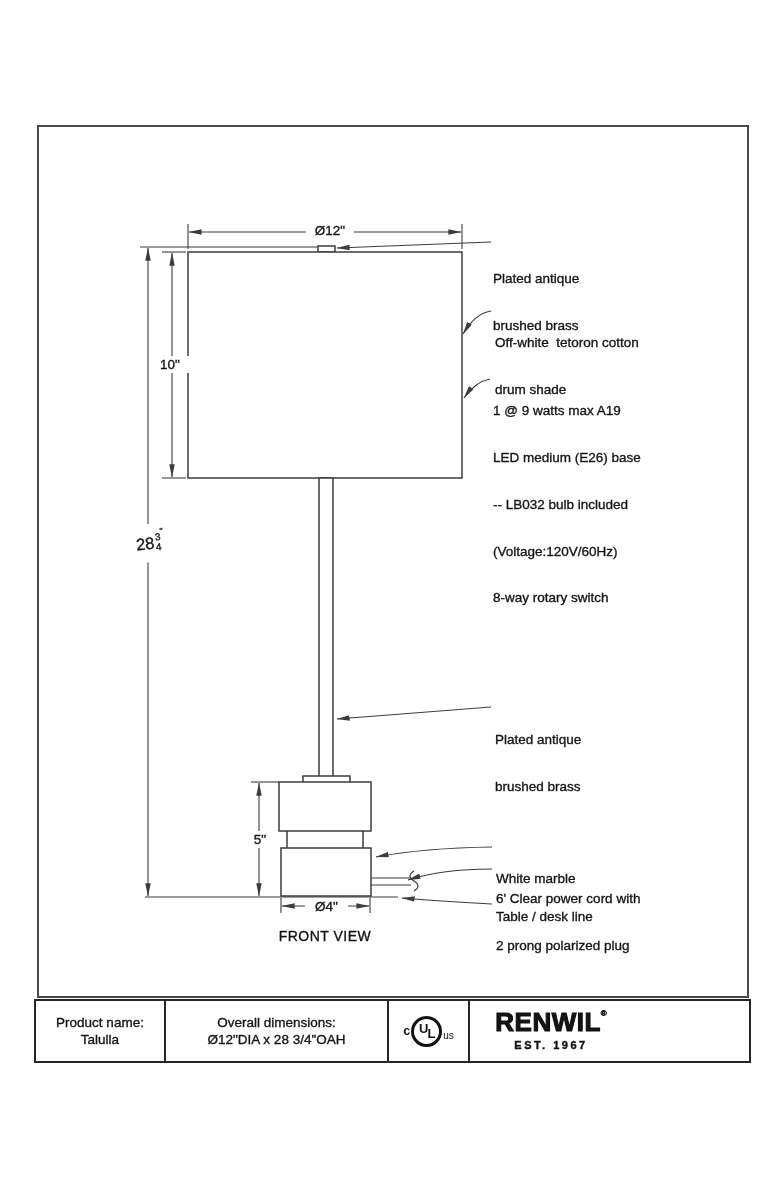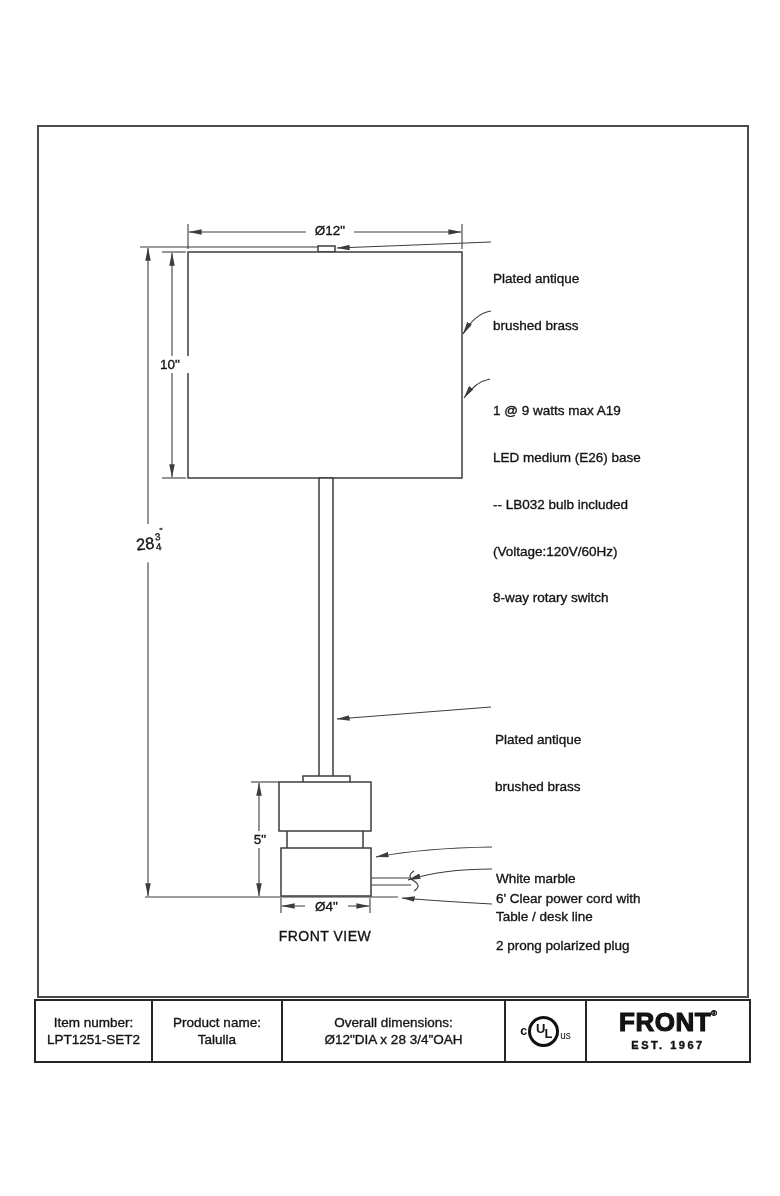--- a/index.html
+++ b/index.html
@@ -119,20 +119,24 @@
     <span class="unit">"</span>
   </div>
   <div class="dimtext txt" style="left:245px;top:831px;width:28px;">5"</div>
   <div class="dimtext txt" style="left:305px;top:898px;width:41px;">Ø4"</div>
   <div class="viewlabel txt">FRONT VIEW</div>
 
   <div class="ann txt" style="left:493px;top:240px;">
     <div>Plated antique</div>
     <div>brushed brass</div>
   </div>
+  <div class="ann txt" style="left:495px;top:304px;">
+    <div>Off-white  tetoron cotton</div>
+    <div>drum shade</div>
+  </div>
   <div class="ann txt" style="left:493px;top:372px;">
     <div>1 @ 9 watts max A19</div>
     <div>LED medium (E26) base</div>
     <div>-- LB032 bulb included</div>
     <div>(Voltage:120V/60Hz)</div>
     <div>8-way rotary switch</div>
   </div>
   <div class="ann txt" style="left:495px;top:701px;">
     <div>Plated antique</div>
     <div>brushed brass</div>
@@ -142,24 +146,20 @@
   </div>
   <div class="ann txt" style="left:496px;top:860px;">
     <div>6' Clear power cord with</div>
     <div>2 prong polarized plug</div>
   </div>
   <div class="ann txt" style="left:496px;top:878px;">
     <div>Table / desk line</div>
   </div>
 
   <div class="tblock">
-    <div class="cell c1 txt">
-      <div>Item number:</div>
-      <div>LPT1251-SET2</div>
-    </div>
     <div class="cell c2 txt">
       <div>Product name:</div>
       <div>Talulla</div>
     </div>
     <div class="cell c3 txt">
       <div>Overall dimensions:</div>
       <div>Ø12"DIA x 28 3/4"OAH</div>
     </div>
     <div class="cell c4">
       <div class="cul">
@@ -167,21 +167,21 @@
         <span class="cul-circle">
             <span class="cul-u">U</span>
             <span class="cul-l">L</span>
           </span>
         <span class="cul-us">us</span>
       </div>
     </div>
     <div class="cell c5">
       <div class="brand">
         <div class="brand-line">
-          <span class="brand-name">FRONT</span>
+          <span class="brand-name">RENWIL</span>
           <span class="brand-reg">®</span>
         </div>
         <div class="brand-est">EST. 1967</div>
       </div>
     </div>
   </div>
 
 </div>
 
 </body></html>

